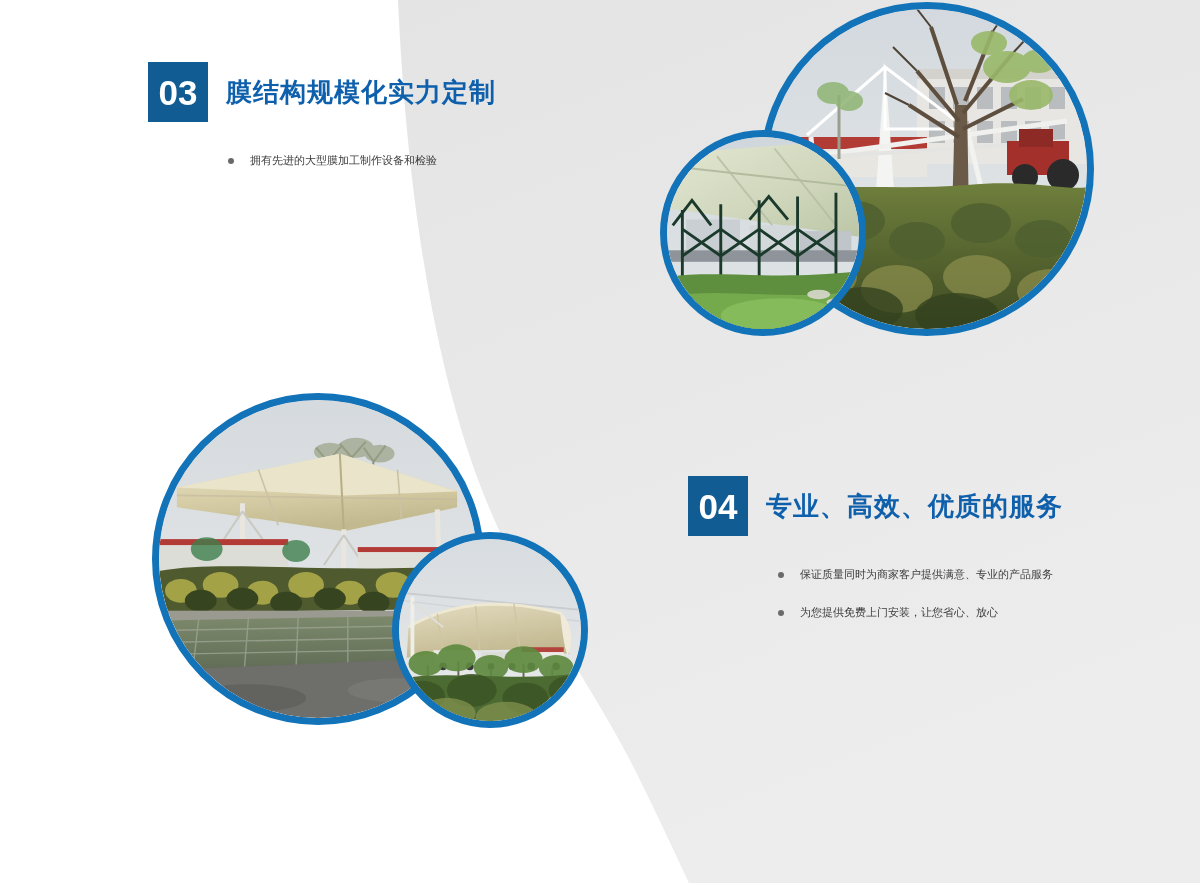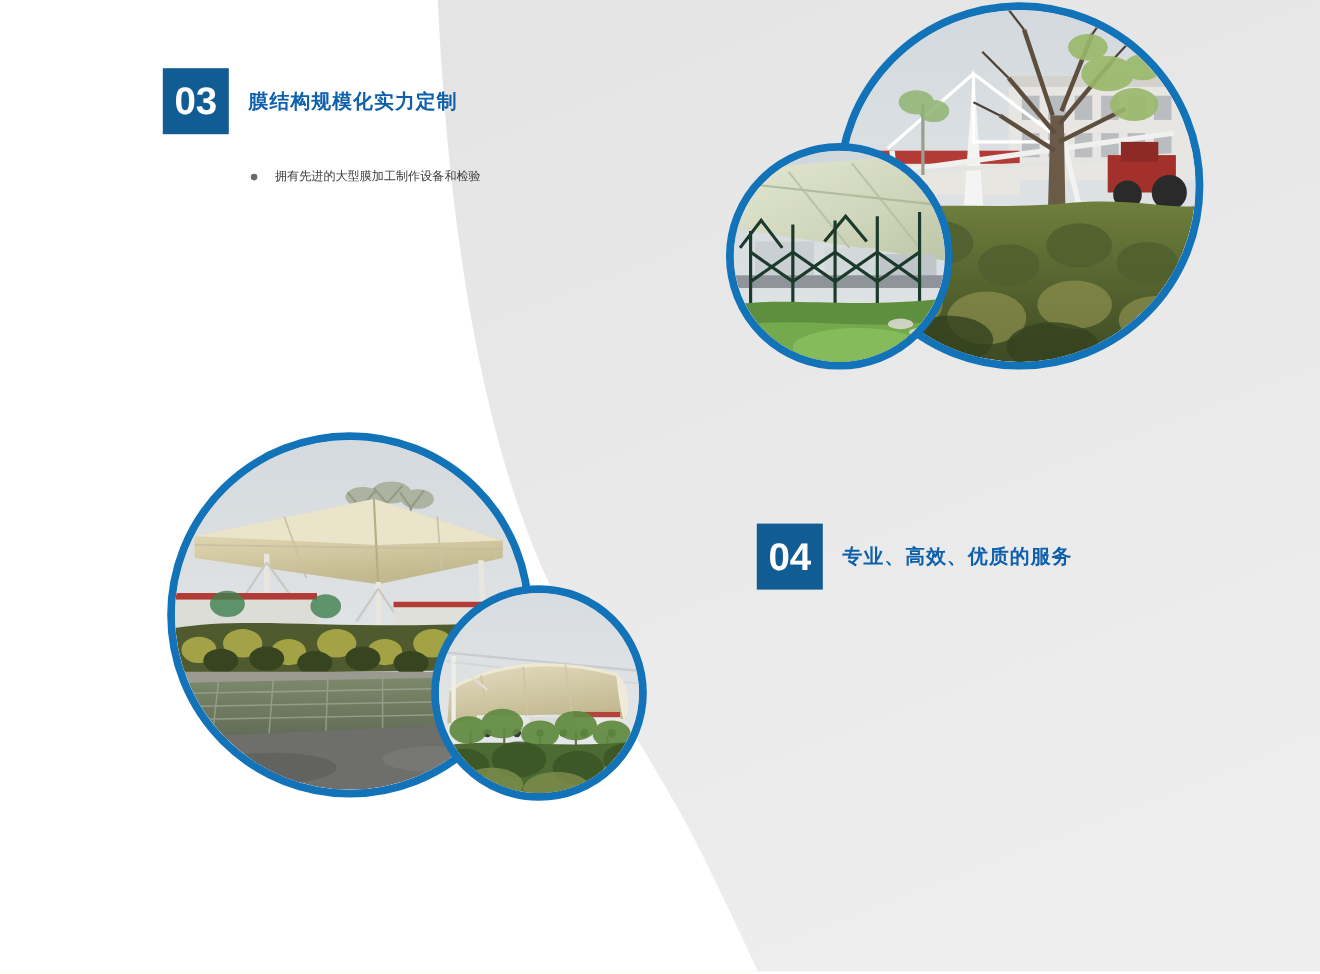--- a/index.html
+++ b/index.html
@@ -45,21 +45,21 @@
     font-weight: bold;
     letter-spacing: 0px;
     display: flex;
     align-items: center;
     justify-content: center;
     line-height: 1;
     flex: 0 0 auto;
     font-family: "Liberation Sans", sans-serif;
   }
   .sec-title {
-    font-size: 18px;
+    font-size: 26px;
     font-weight: bold;
     color: #0F60AC;
     letter-spacing: 1px;
     white-space: nowrap;
     font-family: "DejaVu Sans", "Liberation Sans", sans-serif;
   }
   .bullets {
     list-style: none;
     margin: 0;
     padding: 0;
@@ -468,15 +468,19 @@
     <ul class="bullets">
       <li>拥有先进的大型膜加工制作设备和检验</li>
     </ul>
   </div>
 
   <div class="section" id="section-04">
     <div class="head-row">
       <div class="num-box">04</div>
       <div class="sec-title">专业、高效、优质的服务</div>
     </div>
+    <ul class="bullets">
+      <li>保证质量同时为商家客户提供满意、专业的产品服务</li>
+      <li>为您提供免费上门安装，让您省心、放心</li>
+    </ul>
   </div>
 
 </div>
 
 </body></html>

